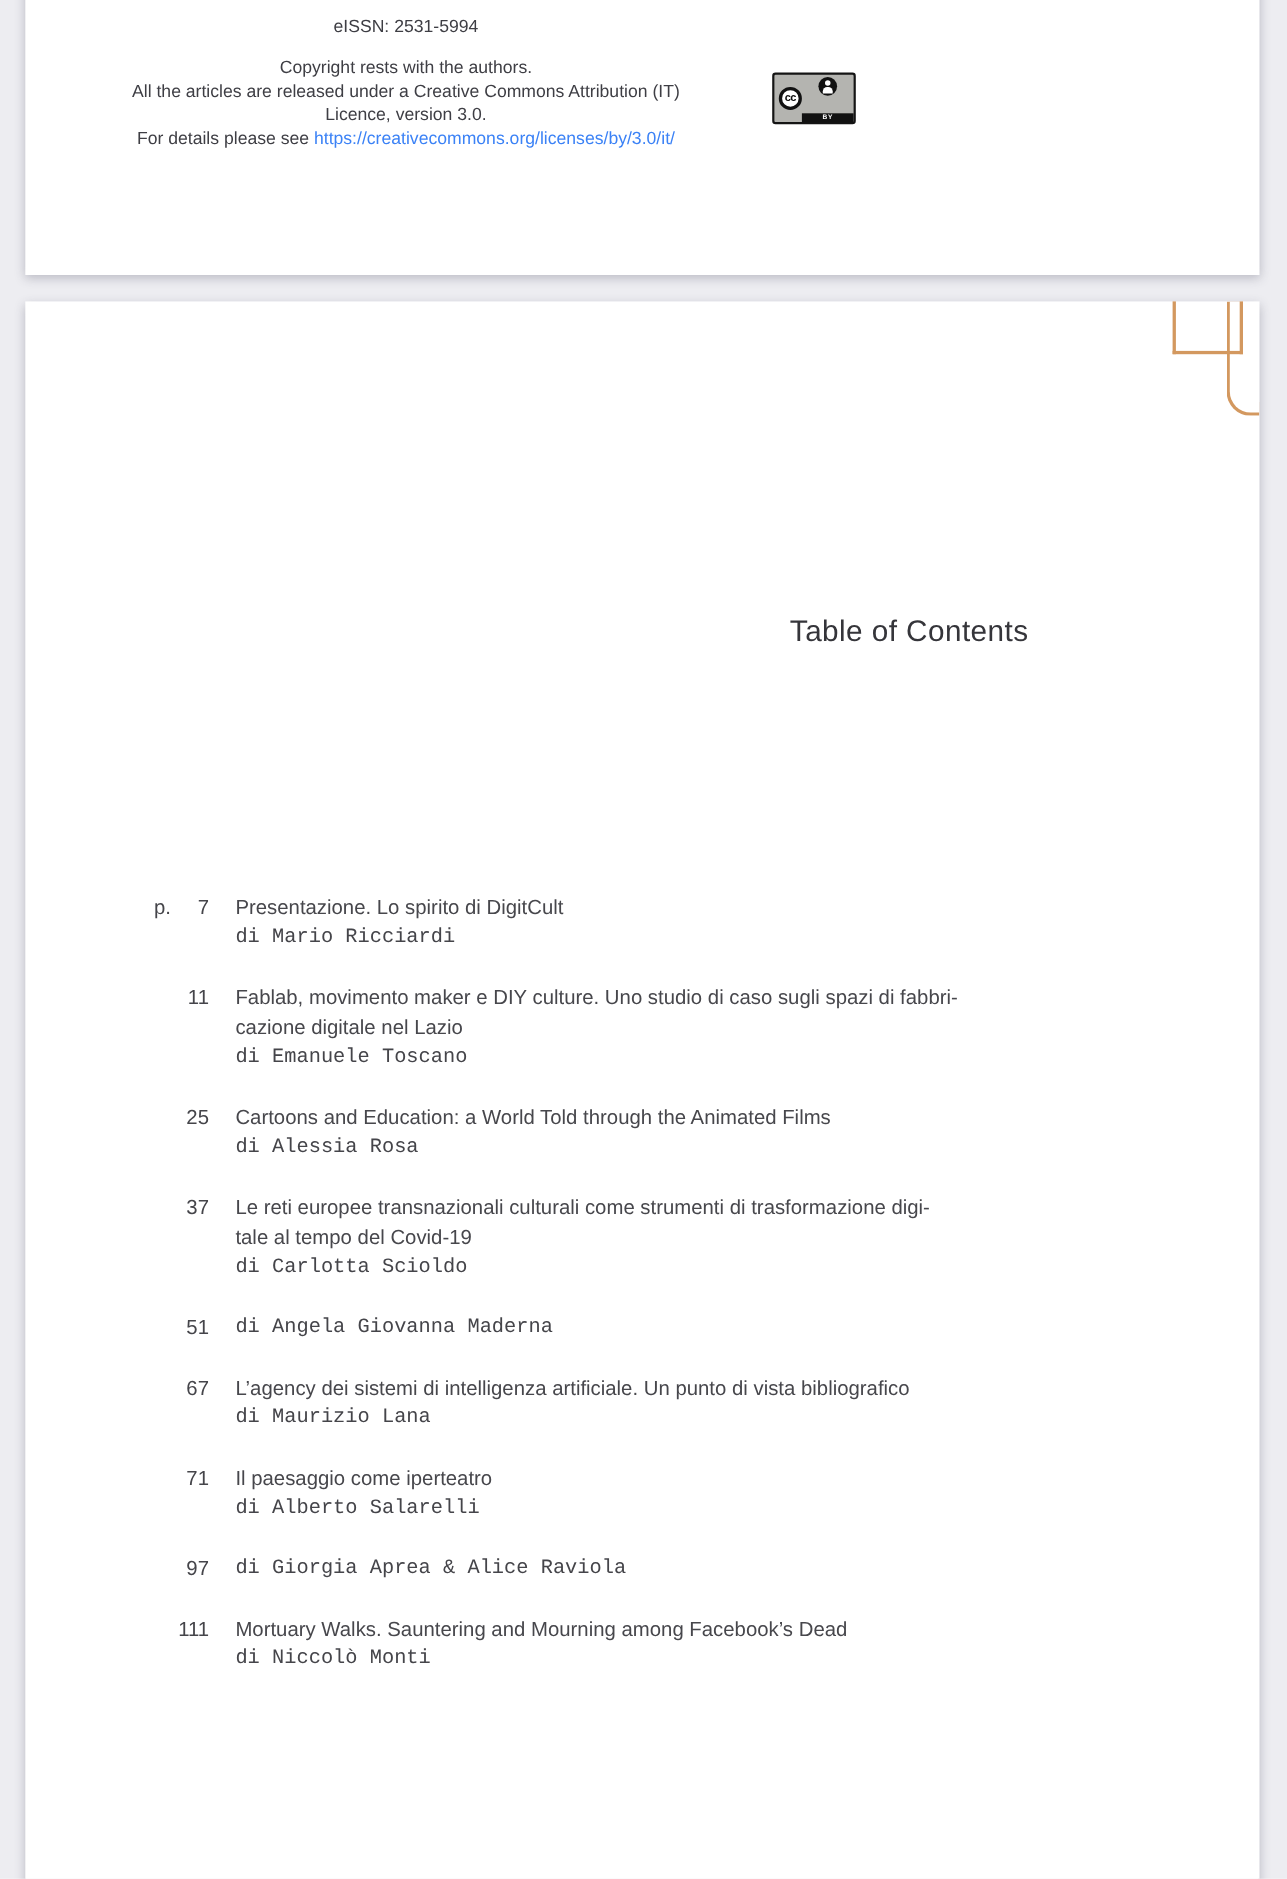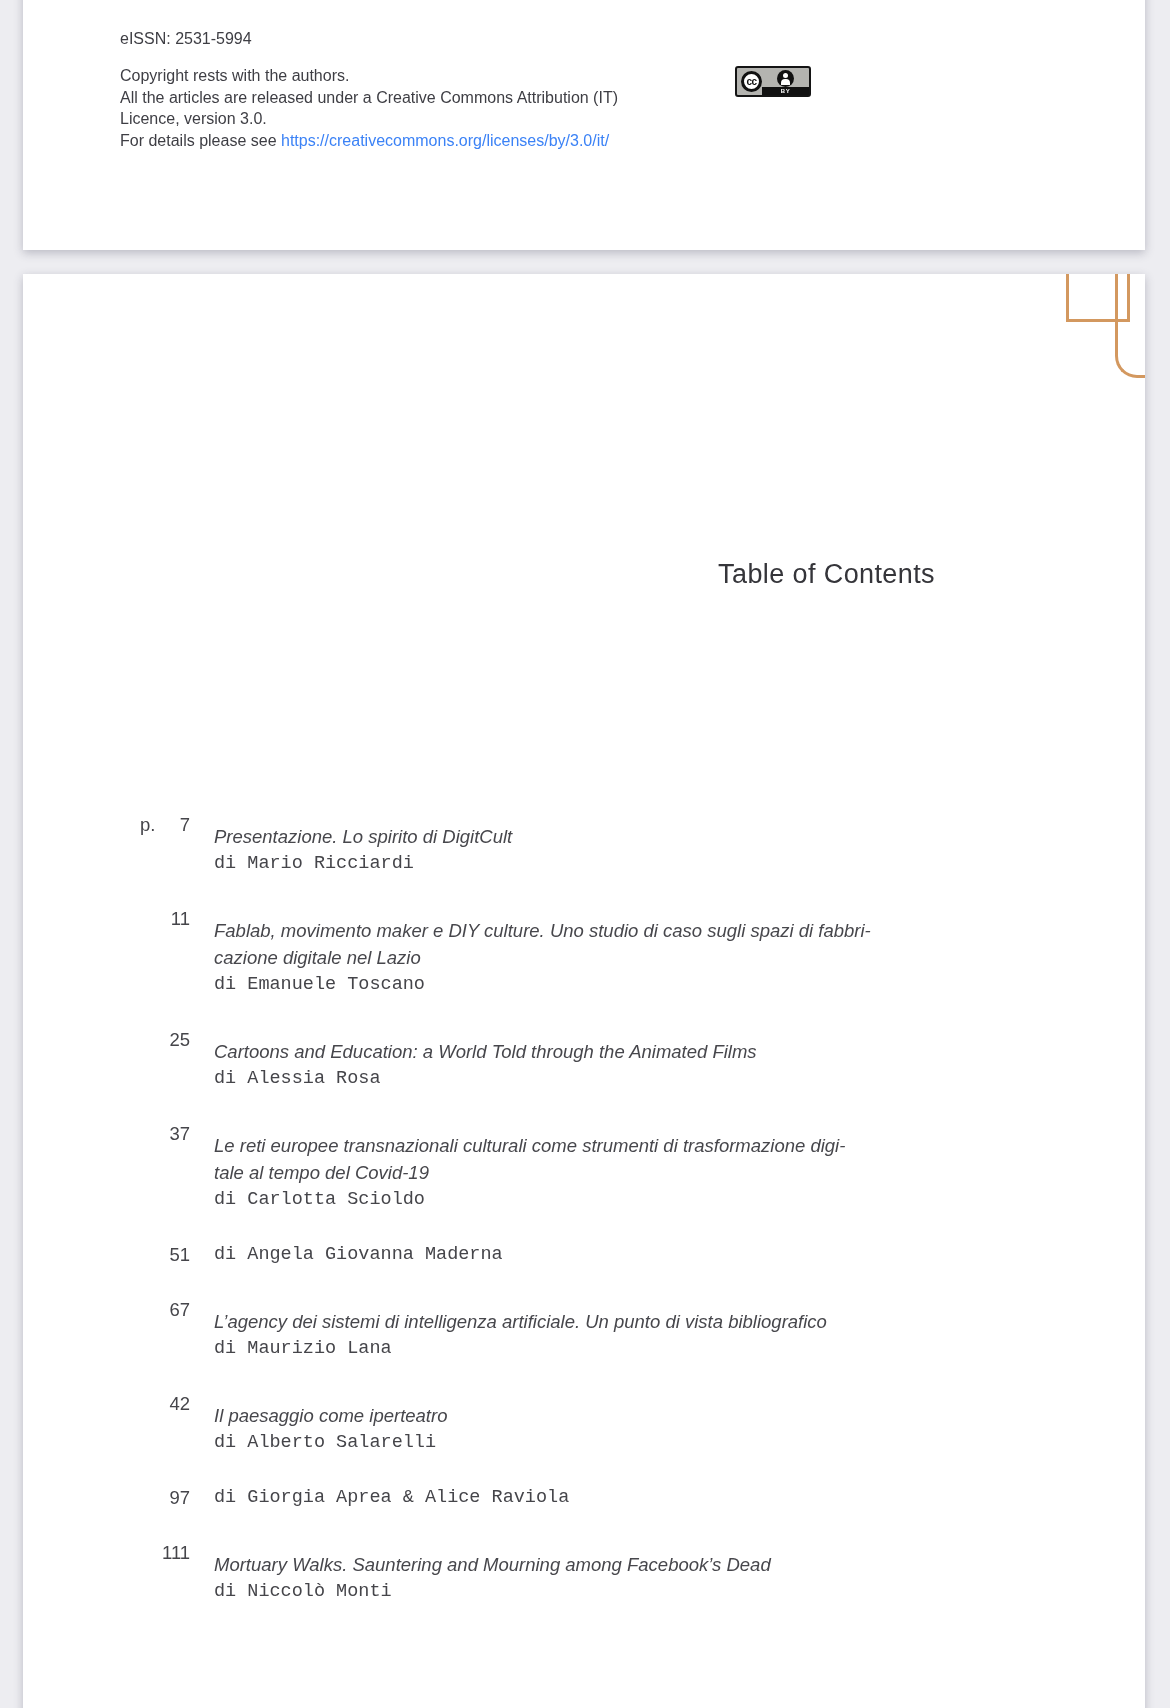--- a/index.html
+++ b/index.html
@@ -10,30 +10,30 @@
     color:#45454a;
   }
   .panel{
     position:absolute;left:23px;width:1122px;background:#ffffff;
     box-shadow:0 3px 9px rgba(55,55,80,.28);
   }
   .panel-top{top:-22px;height:272px;}
   .panel-main{top:274px;height:1470px;}
 
   
-  .header-inner{position:absolute;left:97px;top:50px;font-size:16px;}
+  .header-inner{position:absolute;left:97px;top:36px;font-size:16px;text-align:center;}
   .eissn{line-height:21px;margin-bottom:16px;color:#3e3e44;}
   .copy-line{line-height:21.5px;color:#3e3e44;}
   .cc-link{color:#3b82f6;text-decoration:none;cursor:pointer;}
 
   
   .cc-badge{
-    position:absolute;left:679px;top:88px;width:76px;height:31px;
+    position:absolute;left:679px;top:88px;width:76px;height:47px;
     background:#b4b4b0;border:2px solid #141414;border-radius:3px;
-    box-sizing:border-box;display:flex;align-items:center;margin-left:33px;
+    box-sizing:border-box;display:flex;align-items:center;
   }
   .cc-circle{
     width:21px;height:21px;border-radius:50%;background:#fff;
     border:3px solid #111;box-sizing:border-box;margin-left:4px;
     display:flex;align-items:center;justify-content:center;
     font-size:10px;font-weight:bold;color:#111;letter-spacing:-.5px;
   }
   .by-cell{position:relative;flex:1;height:100%;display:flex;align-items:flex-start;justify-content:center;}
   .by-circle{
     width:17px;height:17px;border-radius:50%;background:#111;margin-top:2px;
@@ -66,21 +66,21 @@
     font-size:27px;letter-spacing:.4px;color:#35353a;margin-left:44px;
   }
   .toc-list{position:absolute;left:117px;top:537px;width:850px;}
   .entry{
     display:flex;align-items:flex-start;
     font-size:18.5px;line-height:27px;margin-bottom:28px;
   }
   .ppfx{width:22px;flex:none;color:#45454a;}
   .num{width:28px;flex:none;text-align:right;margin-right:24px;color:#45454a;}
   .etext{flex:1;min-width:0;}
-  .etitle{font-style:italic;white-space:pre-line;color:#47474c;margin-top:12px;}
+  .etitle{white-space:pre-line;color:#47474c;}
   .eauthor{color:#45454a;font-family:Liberation Mono, monospace;}
 </style>
 </head>
 <body>
 
 <div class="panel panel-top">
   <div class="header-inner">
     <div class="eissn">eISSN: 2531-5994</div>
     <div class="copy-line">Copyright rests with the authors.</div>
     <div class="copy-line">All the articles are released under a Creative Commons Attribution (IT)</div>
@@ -158,21 +158,21 @@
         <span class="ppfx"></span>
         <span class="num">67</span>
         <div class="etext">
           <div class="etitle">L’agency dei sistemi di intelligenza artificiale. Un punto di vista bibliografico</div>
           <div class="eauthor">di Maurizio Lana</div>
         </div>
       </div>
 
       <div class="entry">
         <span class="ppfx"></span>
-        <span class="num">42</span>
+        <span class="num">71</span>
         <div class="etext">
           <div class="etitle">Il paesaggio come iperteatro</div>
           <div class="eauthor">di Alberto Salarelli</div>
         </div>
       </div>
 
       <div class="entry">
         <span class="ppfx"></span>
         <span class="num">97</span>
         <div class="etext">

